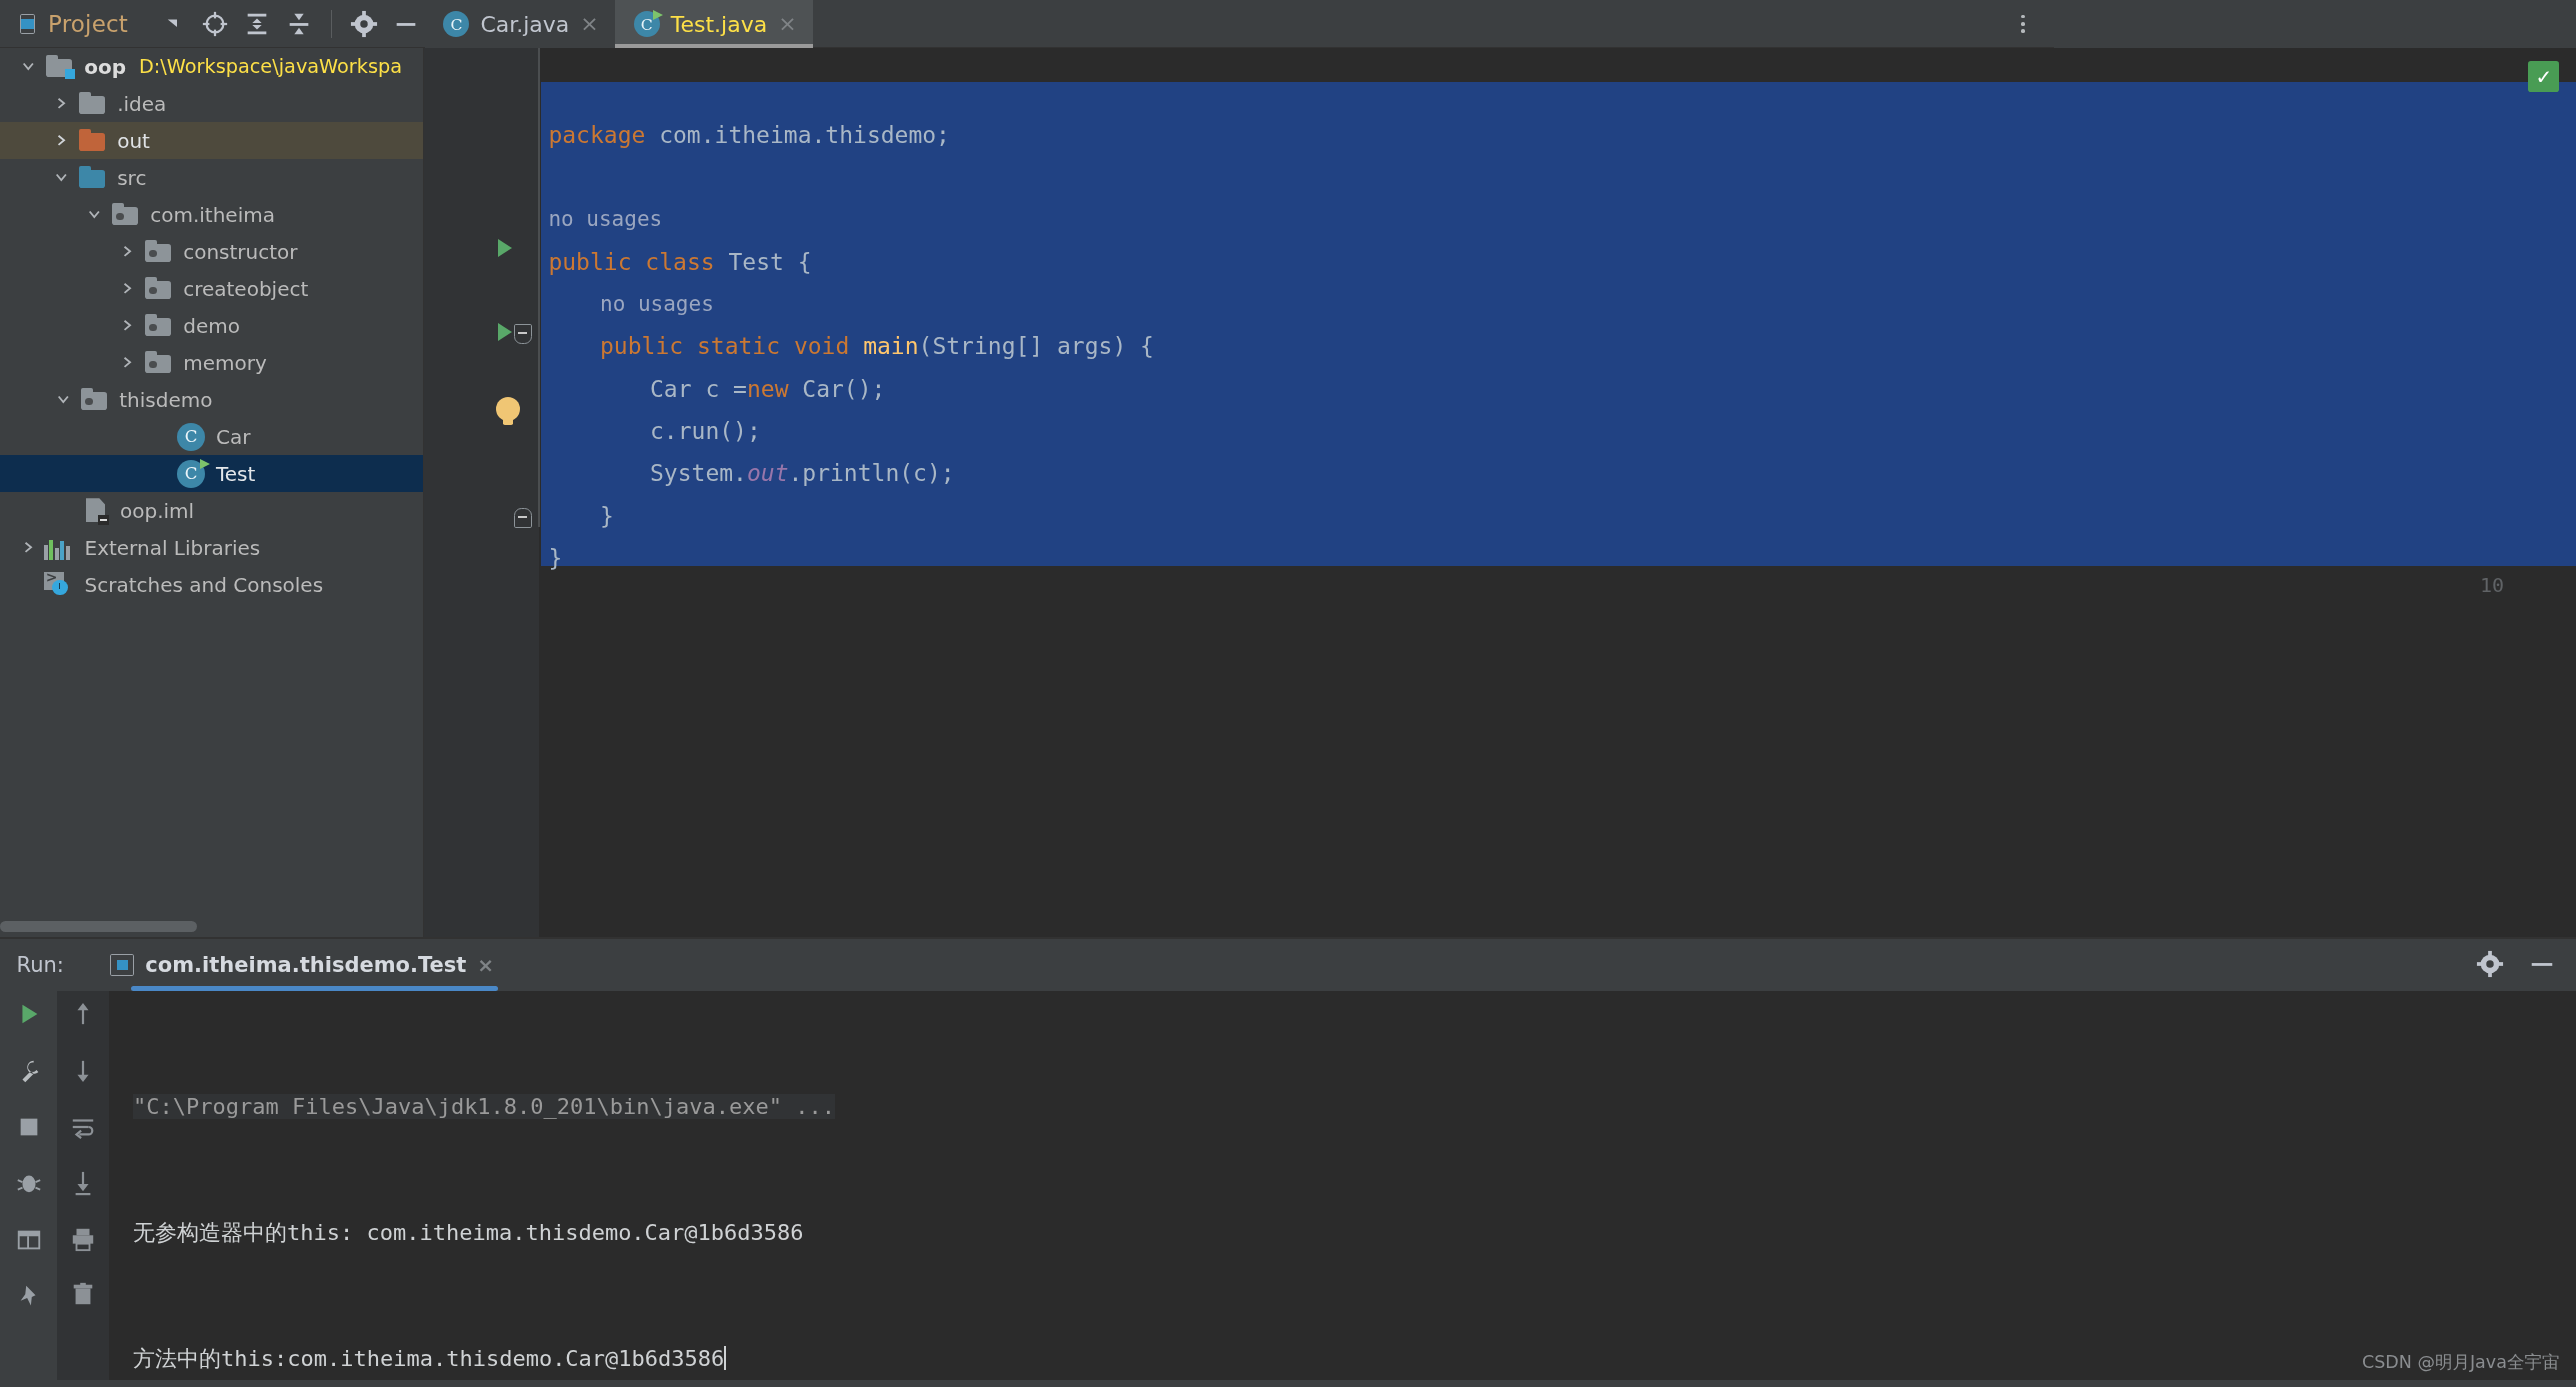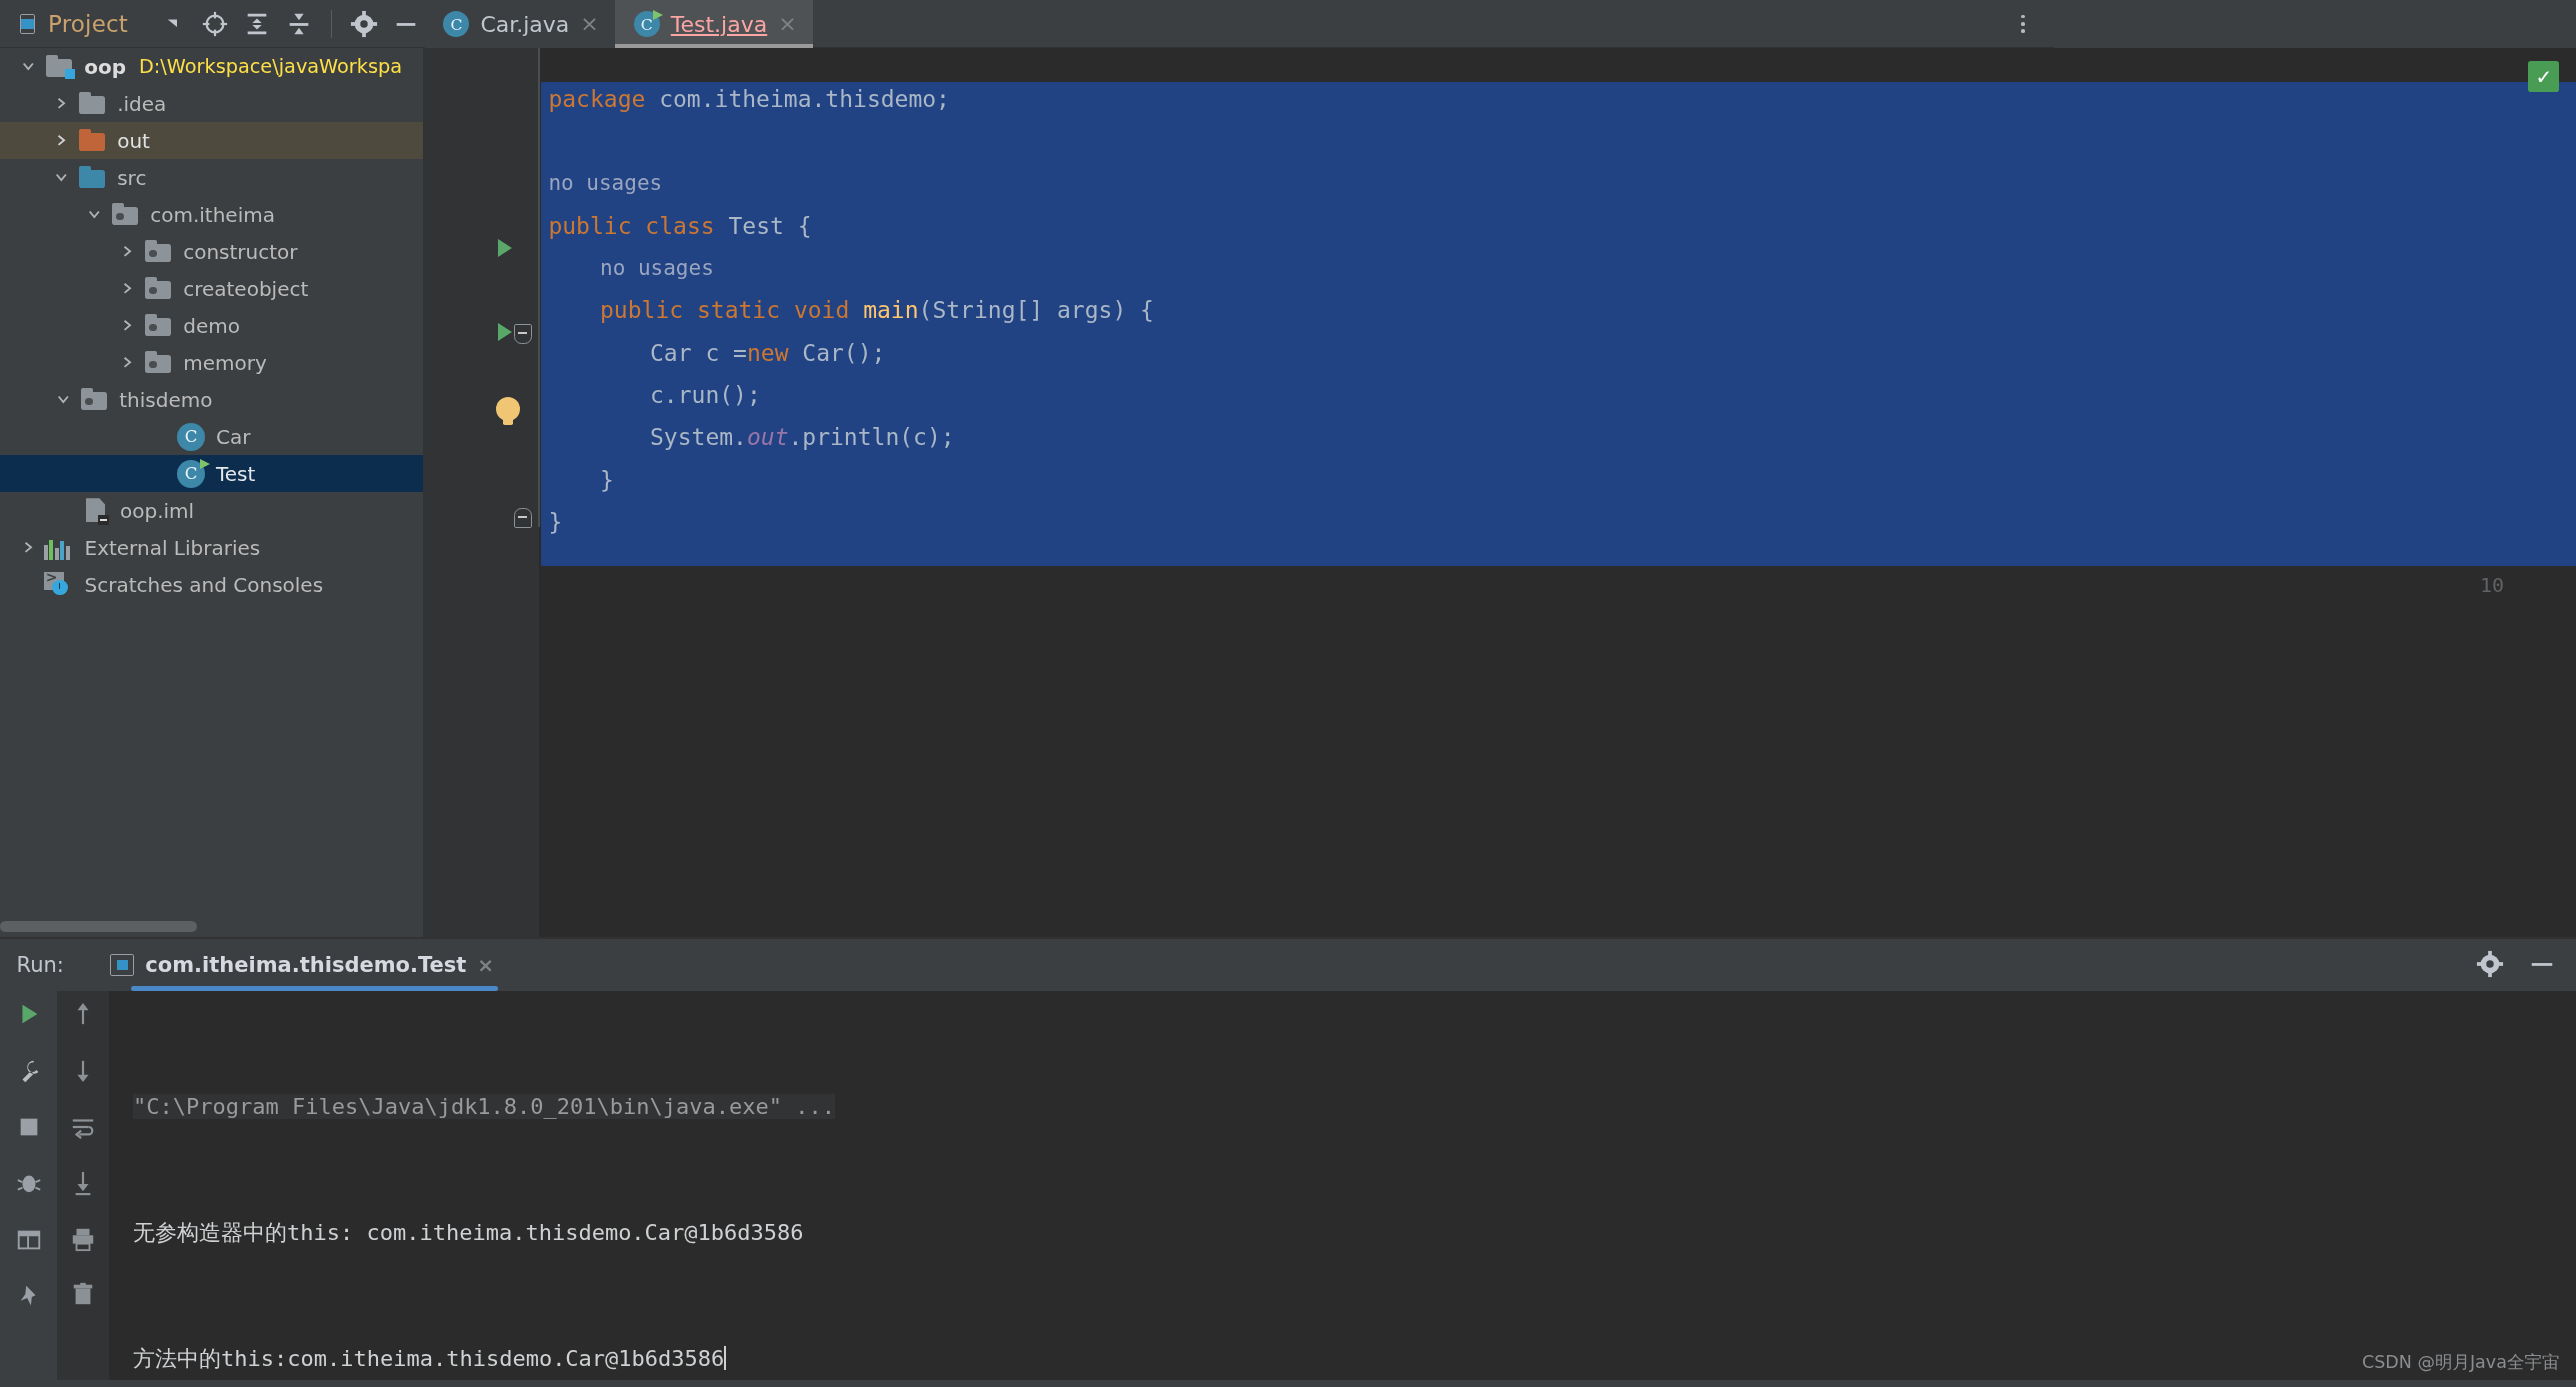--- a/index.html
+++ b/index.html
@@ -29,21 +29,21 @@
   .tb-sep { width: 0.9px; height: 28px; background: #5a5d5f; margin: 0 11px; }
 
   
   .tabs { position:absolute; left: 425px; top: 0; height: 48px; display: flex; align-items: stretch; }
   .tab { display: flex; align-items: center; gap: 11px; padding: 0 16.6px 0 18.4px; background: #3c3f41; position: relative; }
   .tab.active { background: #4e5254; }
   .tab.active::after {
     content:""; position:absolute; left:0; right:0; bottom:0; height:3.7px; background:#9a9a9a;
   }
   .tab .tlabel { color: #c0c5ce; font-size: 22px; }
-  .tab.active .tlabel { color: #fca5a5; text-decoration: underline; }
+  .tab.active .tlabel { color: #fde047; }
   .tab .tclose { color: #7f8386; font-size: 22px; line-height: 1; }
   .jicon { width: 26px; height: 26px; position: relative; flex: none; }
   .jicon .circ {
     position:absolute; inset:0; border-radius: 50%;
     background: #3d87a8;
     display:flex; align-items:center; justify-content:center;
     color:#e6f2f7; font-size: 15.7px; font-family:"DejaVu Serif", serif;
   }
   .jicon .runtri {
     position: absolute; right: -3.7px; top: -0.9px;
@@ -114,21 +114,21 @@
   .bulb::after { content:""; position:absolute; left:7.4px; bottom:-3.7px; width:9.2px; height:4.6px; background:#f0c674; border-radius:0 0 1.8px 1.8px;}
   .foldmark { width: 18.4px; height: 20px; border: 1.8px solid #8d9499; border-radius: 1.8px 1.8px 7.4px 7.4px; position:relative; background:#313335;}
   .foldmark::after { content:""; position:absolute; left:2.8px; top:7.4px; width:9.2px; height:1.8px; background:#c8c8c8; }
   .foldmark.up { border-radius: 7.4px 7.4px 1.8px 1.8px; }
 
   .codearea {
     position:absolute; left:117px; top:0; right:0; height:889px;
     font-family:"DejaVu Sans Mono", monospace; font-size:23px; line-height:42px;
     white-space: pre; color:#a9b7c6;
   }
-  .cline { position:absolute; left: 7.4px; height: 42px; }
+  .cline { position:absolute; left: 7.4px; height: 42px; margin-top: 36px; }
   .selbg { position:absolute; left:117px; top:34px; width:2035px; height:484px; background:#214283; }
   .kw { color:#cc7832; }
   .cls { color:#a9b7c6; }
   .fld { color:#9876aa; font-style: italic; }
   .hint { color:#9aa6c0; font-size: 21px; }
   .checkmark {
     position:absolute; right: 16.6px; top: 13px; width: 31px; height: 31px;
     background:#499c54; border-radius:2.8px; display:flex; align-items:center; justify-content:center;
     color:#fff; font-size:20px; font-weight:bold;
   }

